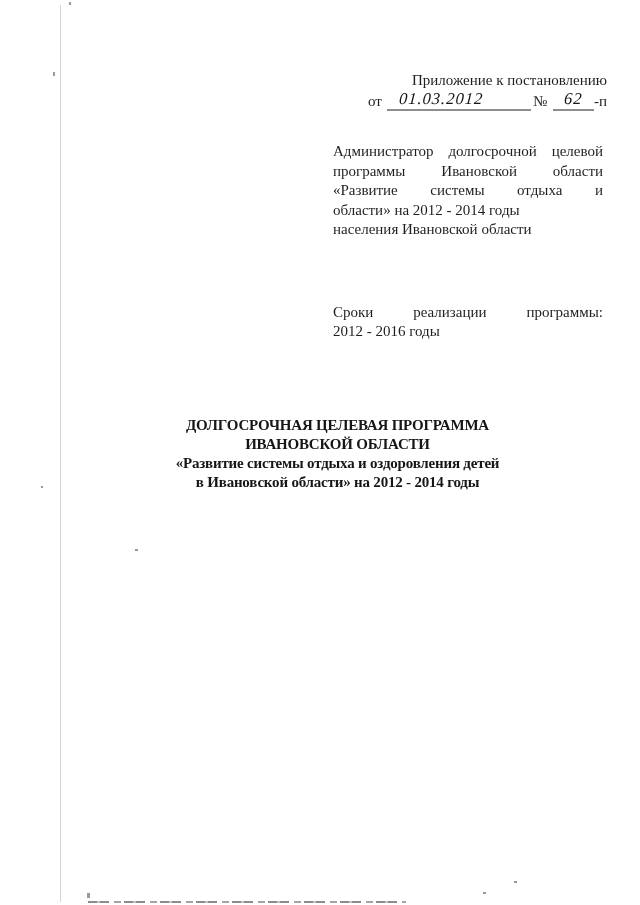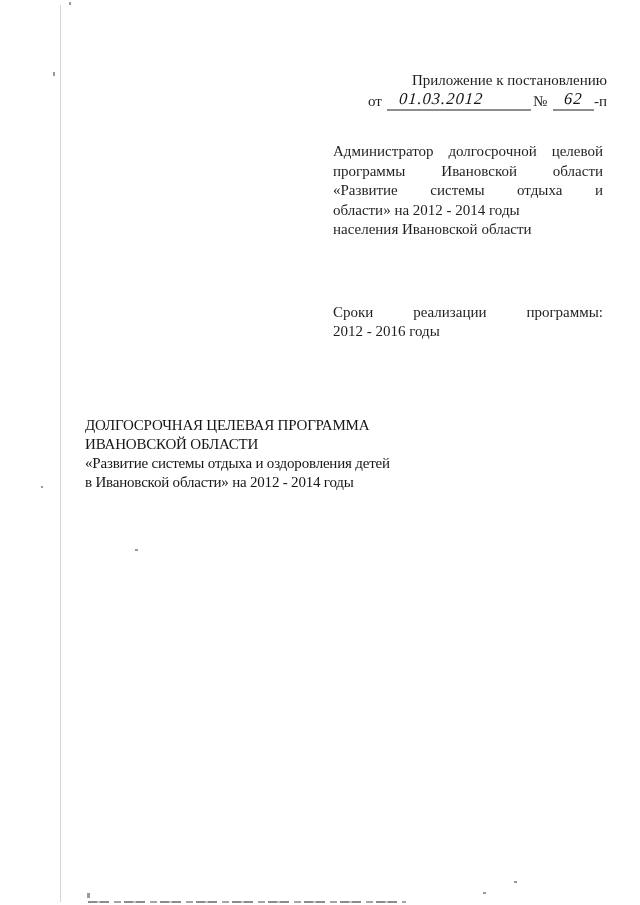--- a/index.html
+++ b/index.html
@@ -64,21 +64,22 @@
     font-size: 15px; line-height: 19.5px;
   }
   .admin-block { top: 142px; }
   .terms-block { top: 296px; line-height: 19px; margin-top: 7px; }
   .ln  { text-align: left; white-space: nowrap; }
   .jl  { text-align: justify; text-align-last: justify; white-space: normal; }
 
   
   .title-block {
     position: absolute; left: 85px; top: 416px; width: 505px;
-    font-weight: normal;
+    text-align: center;
+    font-weight: bold;
     font-size: 15px;
     letter-spacing: -0.2px;
     line-height: 19px;
     color: #161616;
   }
 </style>
 </head>
 <body>
 
 <div class="fold-line"></div>

